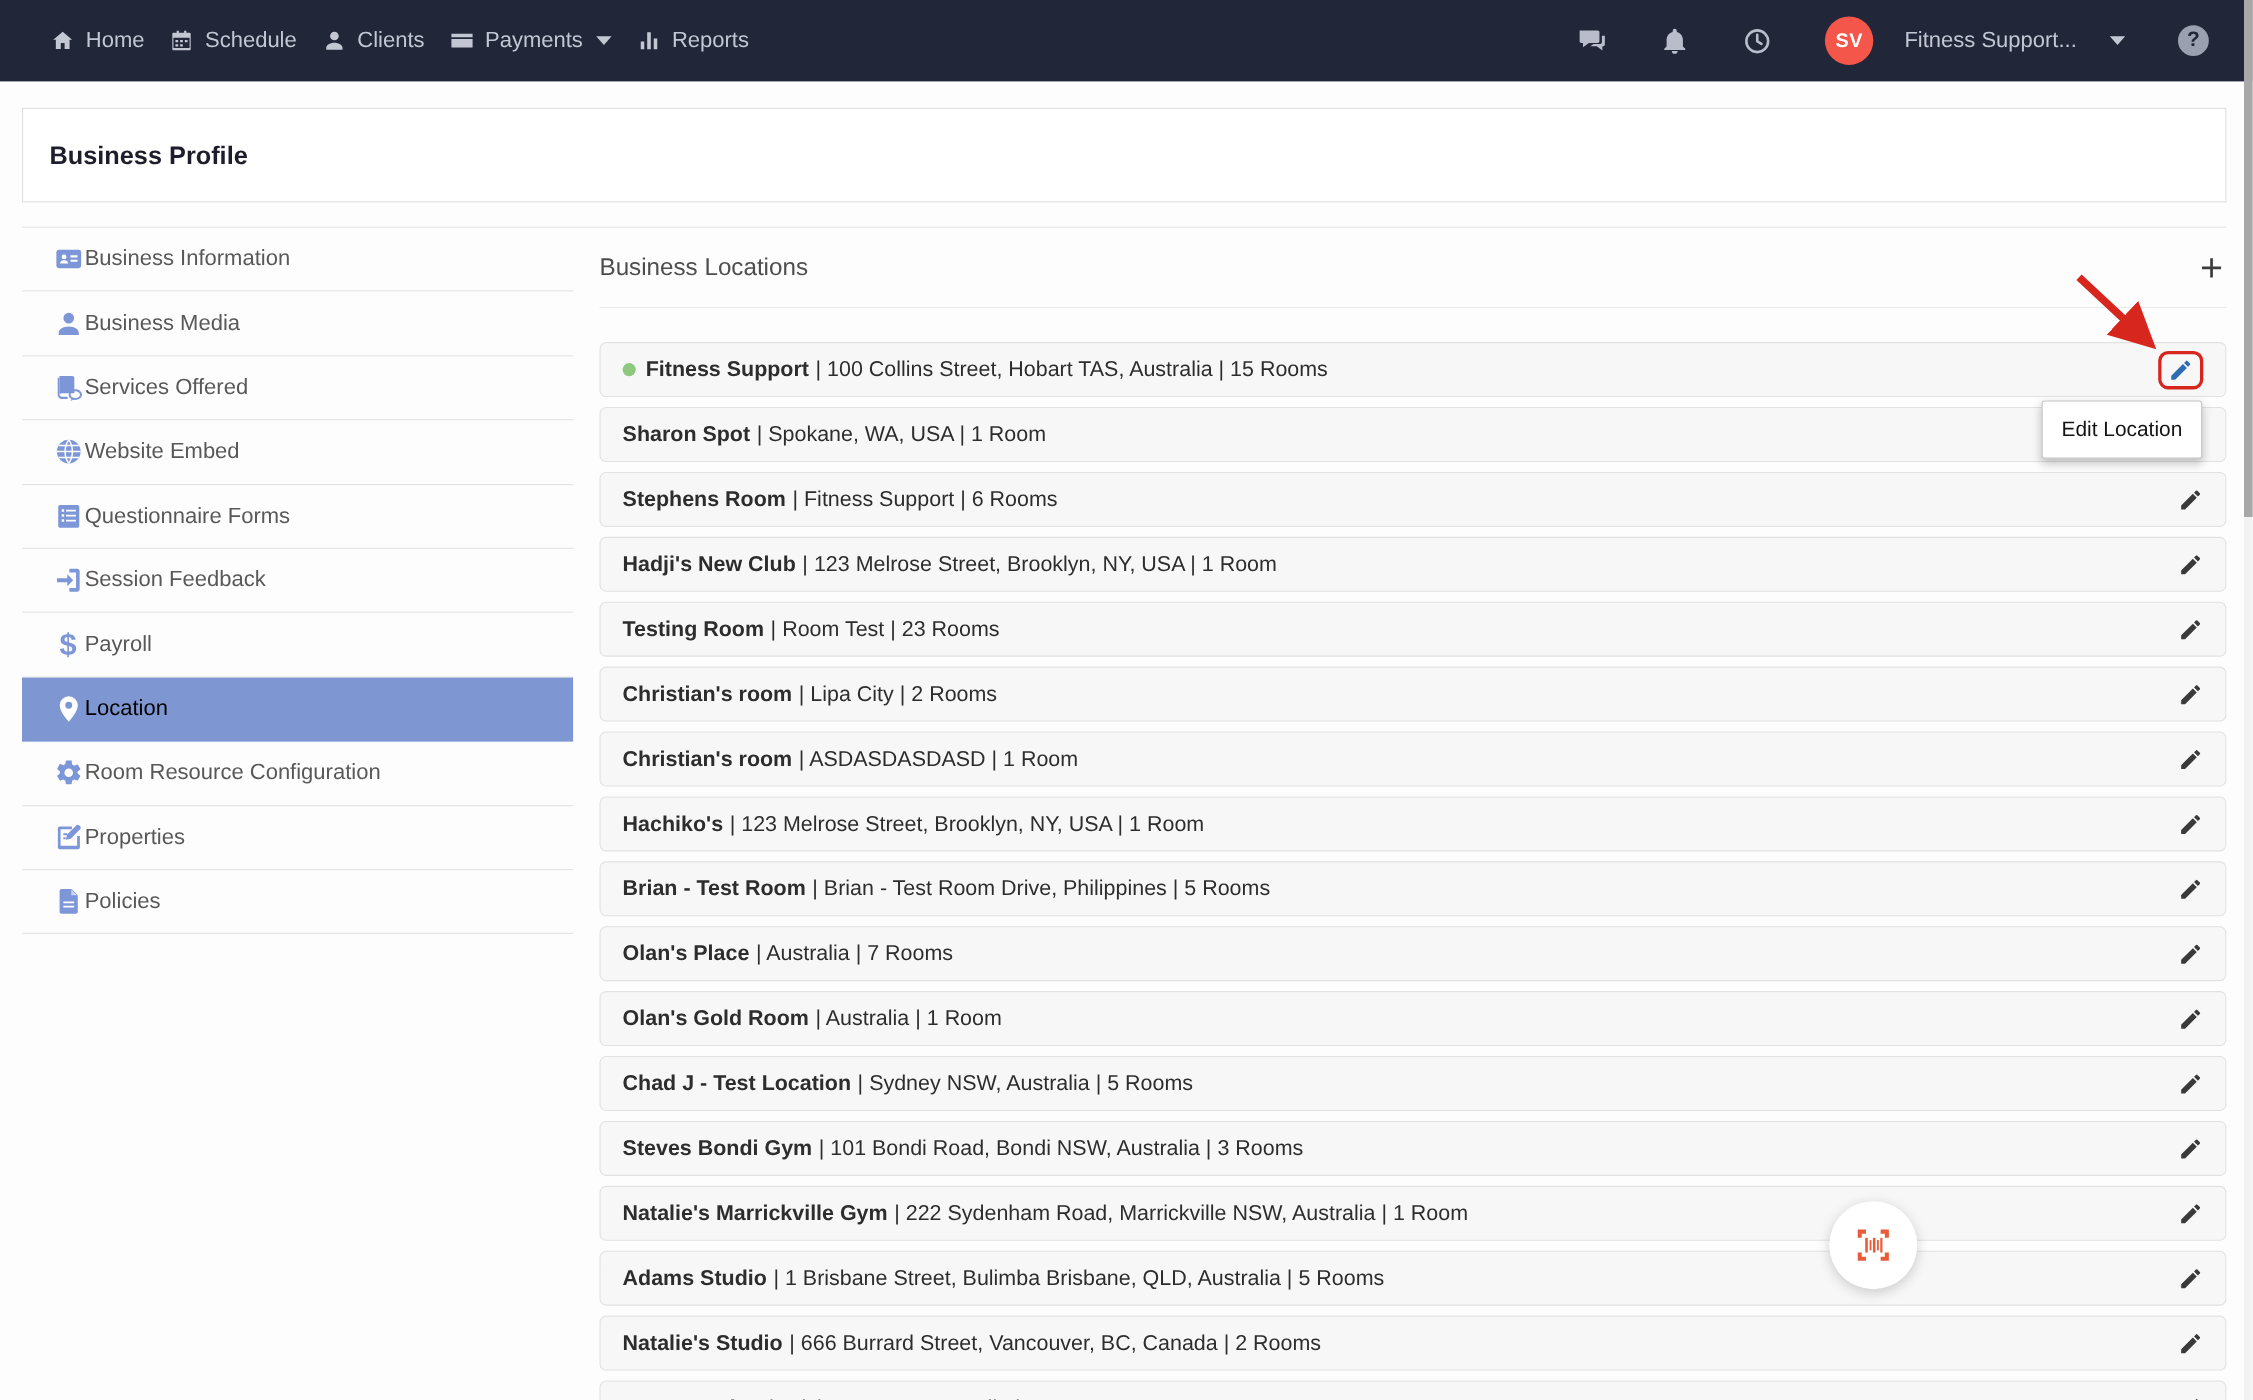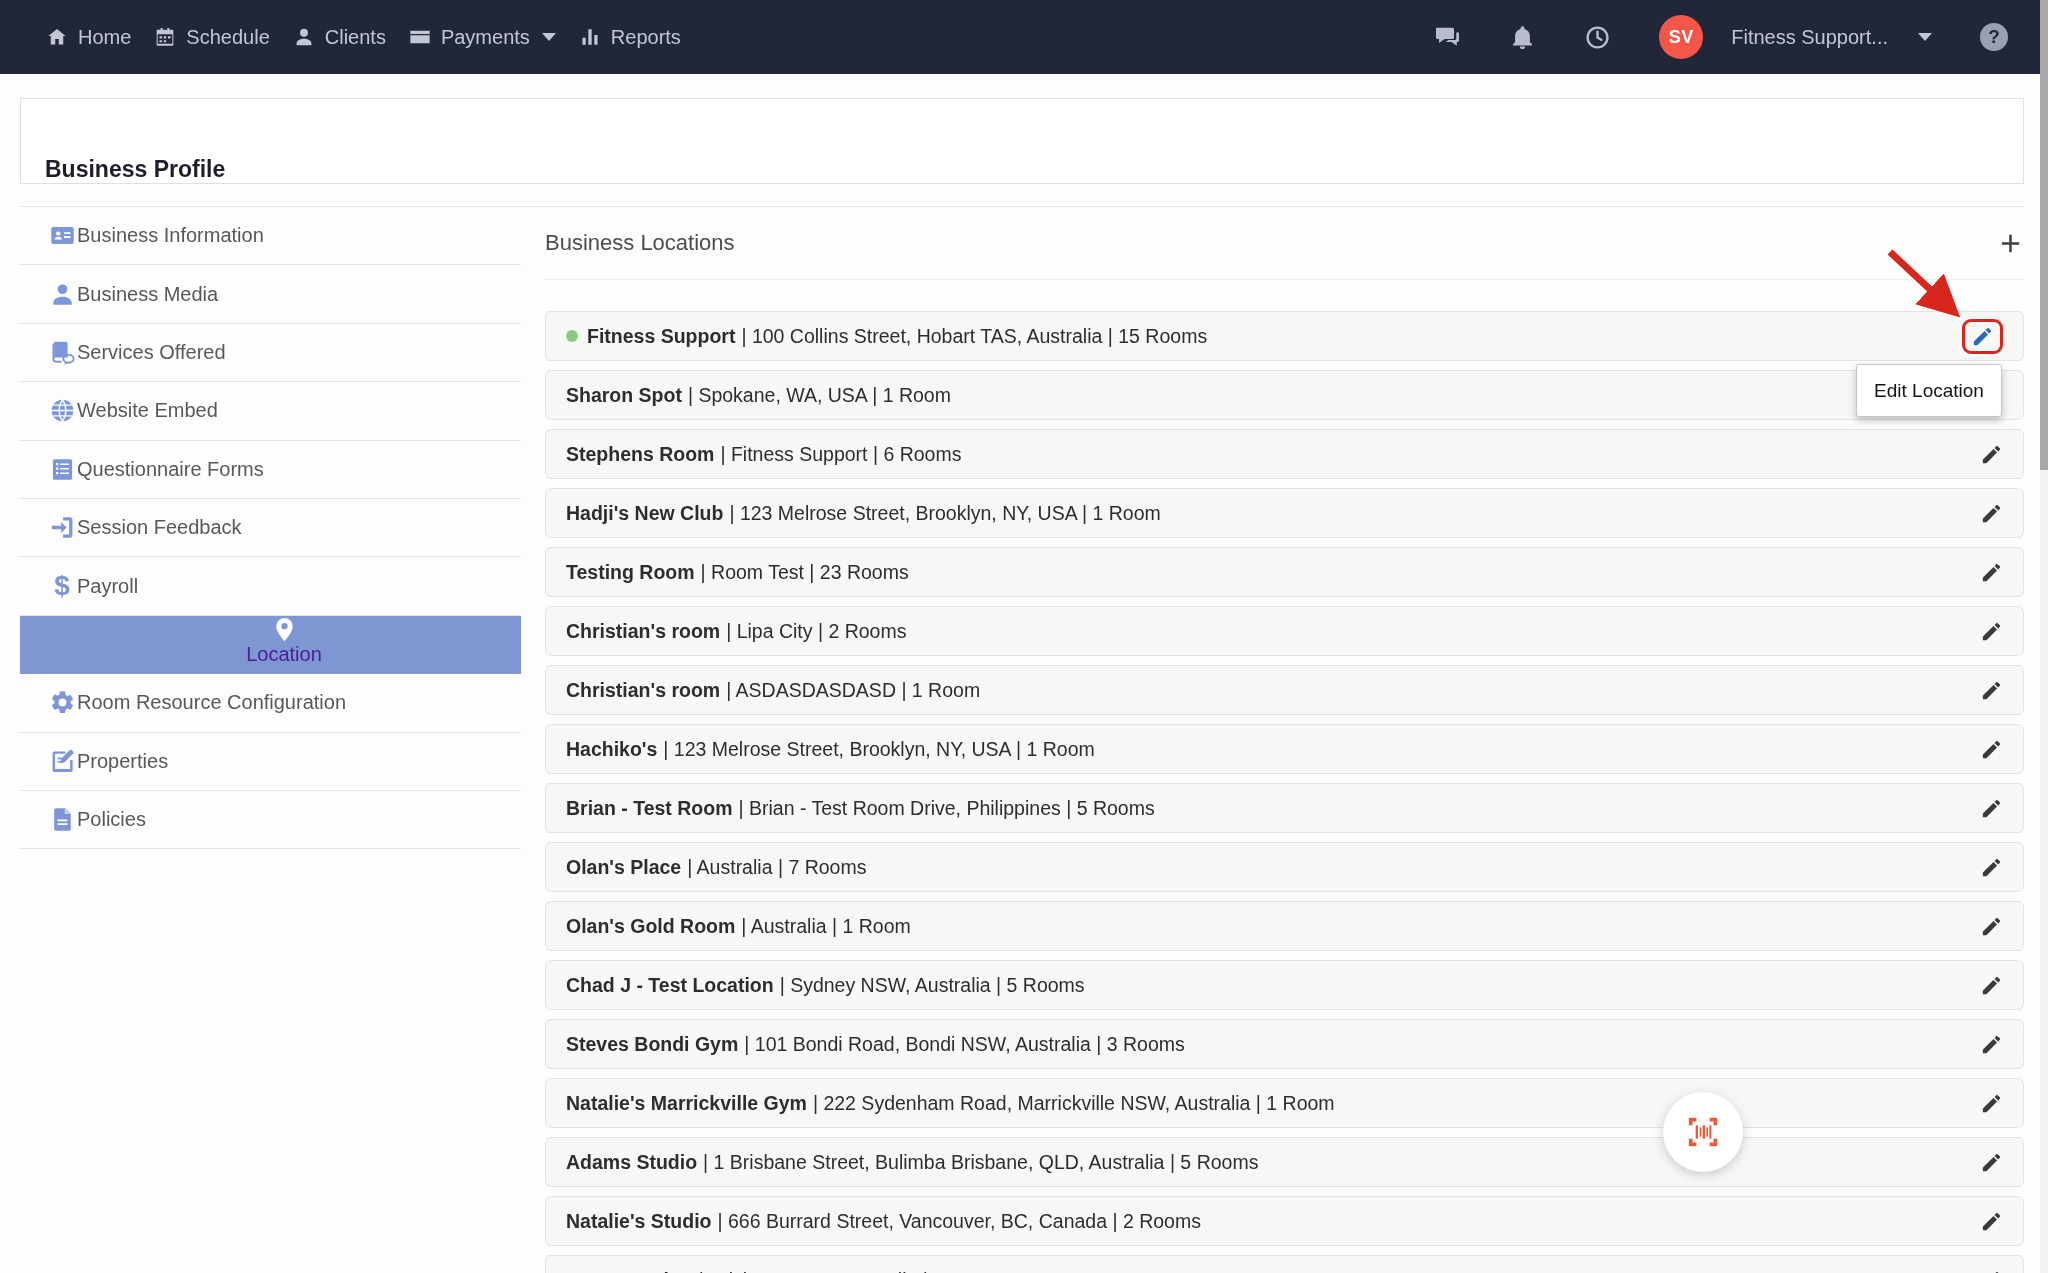--- a/index.html
+++ b/index.html
@@ -15,31 +15,31 @@
   .nav-item .icon svg { width:22px; height:22px; }
   .caret { width:0; height:0; border-left:7px solid transparent; border-right:7px solid transparent; border-top:8px solid #c3c7d4; display:inline-block; margin-left:2px; }
   .nav-right { margin-left:auto; display:flex; align-items:center; gap:48px; }
   .nav-right .icon svg { width:27px; height:27px; color:#b9bdcb; }
   .account { display:flex; align-items:center; gap:28px; }
   .avatar { width:44px; height:44px; border-radius:50%; background:#f4564a; color:#fff; font-size:18px; font-weight:bold; display:flex; align-items:center; justify-content:center; letter-spacing:.5px; }
   .account-label { color:#c3c7d4; font-size:20px; }
   .help-circle { width:28px; height:28px; border-radius:50%; background:#9ba0b0; color:#222639; font-weight:bold; font-size:19px; display:flex; align-items:center; justify-content:center; }
 
   
-  .page-card { margin:24px 24px 0 20px; background:#fff; border:1px solid #e0e0e0; height:86px; display:flex; align-items:flex-end; padding:0 24px; }
+  .page-card { margin:24px 24px 0 20px; background:#fff; border:1px solid #e0e0e0; height:86px; display:flex; align-items:center; padding:0 24px; }
   .page-title { font-size:23px; font-weight:bold; color:#1d1d2b; }
 
   
   .content { display:flex; margin:22px 24px 0 20px; border-top:1px solid #e3e3e3; }
   .sidebar { width:501px; flex:none; }
   .side-item { height:58.4px; display:flex; align-items:center; padding-left:27px; border-bottom:1px solid #e3e3e3; color:#585858; font-size:20px; cursor:pointer;text-align:right; }
   .side-item .icon { width:30px; color:#7d96d8; }
   .side-item .icon svg { width:27px; height:27px; }
   .side-item .dollar { font-size:28px; font-weight:bold; color:#7d96d8; font-family:"Liberation Sans", sans-serif; }
-  .side-item.selected { background:#7e97d3; color:#4c1d95; border-bottom:1px solid #7e97d3;flex-direction:column; }
+  .side-item.selected { background:#7e97d3; color:#000000; border-bottom:1px solid #7e97d3; }
   .side-item.selected .icon, .side-item.selected .dollar { color:#fff; }
 
   .main { flex:1; margin-left:24px; }
   .main-head { height:72px; display:flex; align-items:center; justify-content:space-between; }
   .main-title { font-size:22px; color:#4d4d4d; font-weight:500; }
   .add-btn { color:#3d3d3d; cursor:pointer; }
   .add-btn svg { width:27px; height:27px; }
   .main-divider { border-bottom:1px solid #ececec; }
   .loc-list { margin-top:31px; display:flex; flex-direction:column; gap:9px; }
   .loc-row { height:50px; background:#f7f7f7; border:1px solid #e2e2e2; border-radius:6px; display:flex; align-items:center; padding:0 20px; font-size:19.5px; color:#2d2d2d; }

